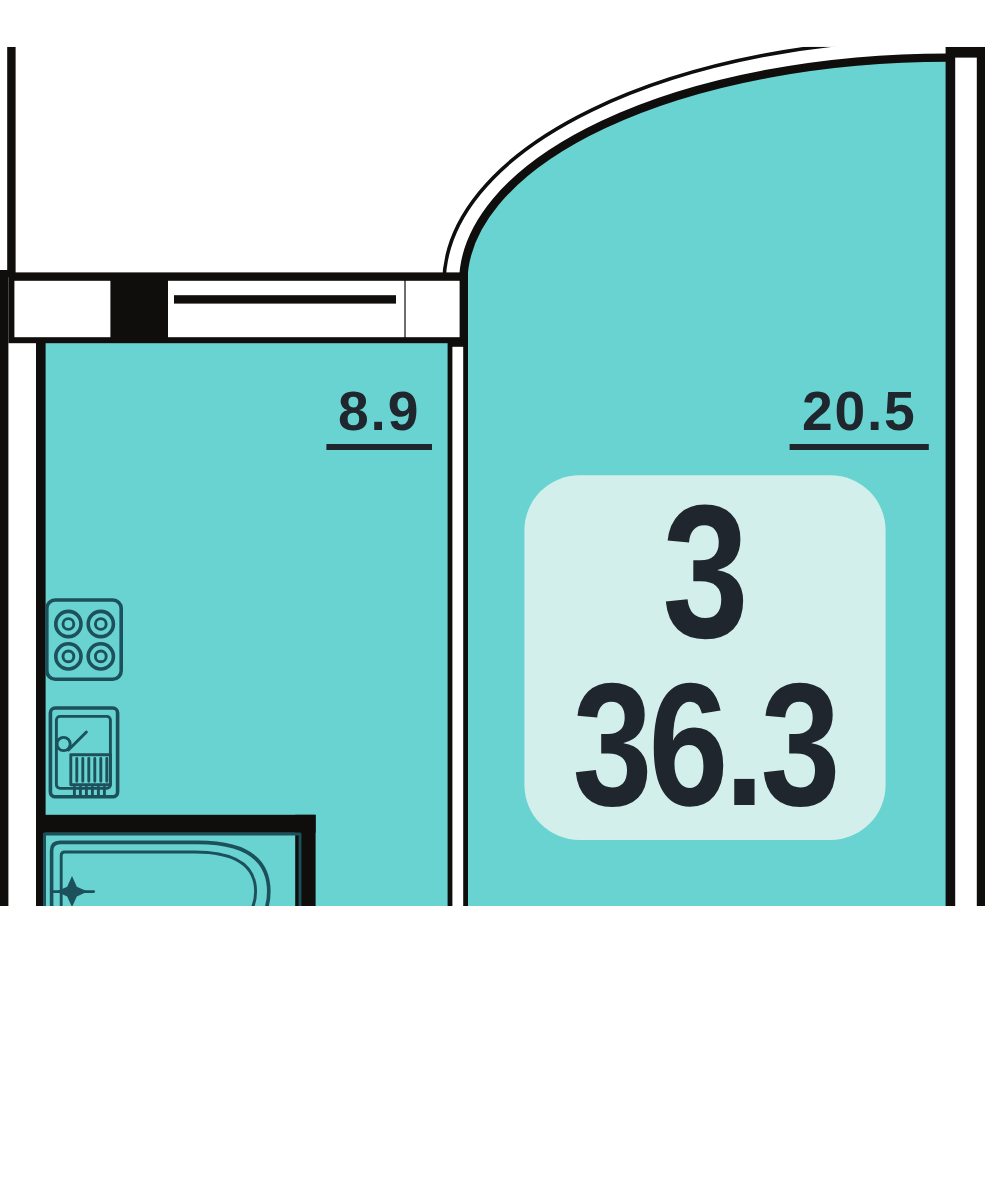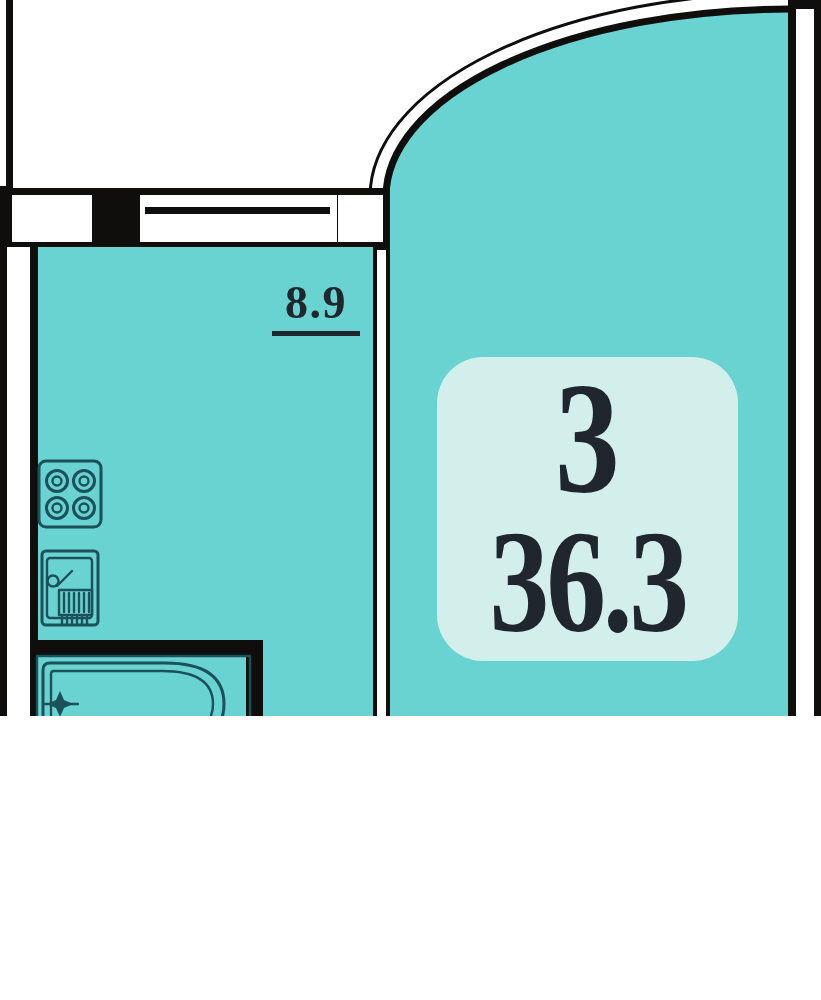--- a/index.html
+++ b/index.html
@@ -6,21 +6,21 @@
     --room-fill:#68d3d0;
     --badge-fill:#d3efec;
     --wall:#0f0e0c;
     --fixture-line:#1c505a;
     --text:#20262e;
     --outside:#ffffff;
   }
   html,body{margin:0;padding:0;background:#fff;}
   .plan{
     position:relative;width:821px;height:716px;background:var(--outside);
-    overflow:hidden;font-family:Liberation Serif, serif;
+    overflow:hidden;font-family:Liberation Sans, sans-serif;margin-top:39px;
   }
   .plan svg{position:absolute;left:0;top:0;}
   .room{fill:var(--room-fill);}
   .w{fill:var(--wall);}
   .wh{fill:#ffffff;}
   .arc{fill:none;stroke:var(--wall);}
   .fx{stroke:var(--fixture-line);fill:none;stroke-width:3;stroke-linejoin:round;stroke-linecap:round;}
   .fx-thin{stroke:var(--fixture-line);fill:none;stroke-width:2.4;stroke-linejoin:round;stroke-linecap:round;}
   .fx-fill{fill:var(--fixture-line);stroke:none;}
   .dim{
@@ -146,19 +146,22 @@
       <rect class="fx" x="36" y="857" width="22" height="57" rx="4"></rect>
       <polygon class="fx-fill" points="46,881 50,886 46,891 42,886"></polygon>
       <ellipse class="fx" cx="88" cy="887" rx="30" ry="27"></ellipse>
       <ellipse class="fx-thin" cx="99" cy="887" rx="12" ry="13"></ellipse>
     </g>
   </svg>
 
   <div class="dim" style="left:272px;top:279px;width:88px;">
     <span>8.9</span>
   </div>
+  <div class="dim" style="left:658px;top:279px;width:116px;">
+    <span>20.5</span>
+  </div>
 
   <div class="badge">
     <span class="n1">3</span>
     <span class="n2">36.3</span>
   </div>
 
 </div>
 
 </body></html>

